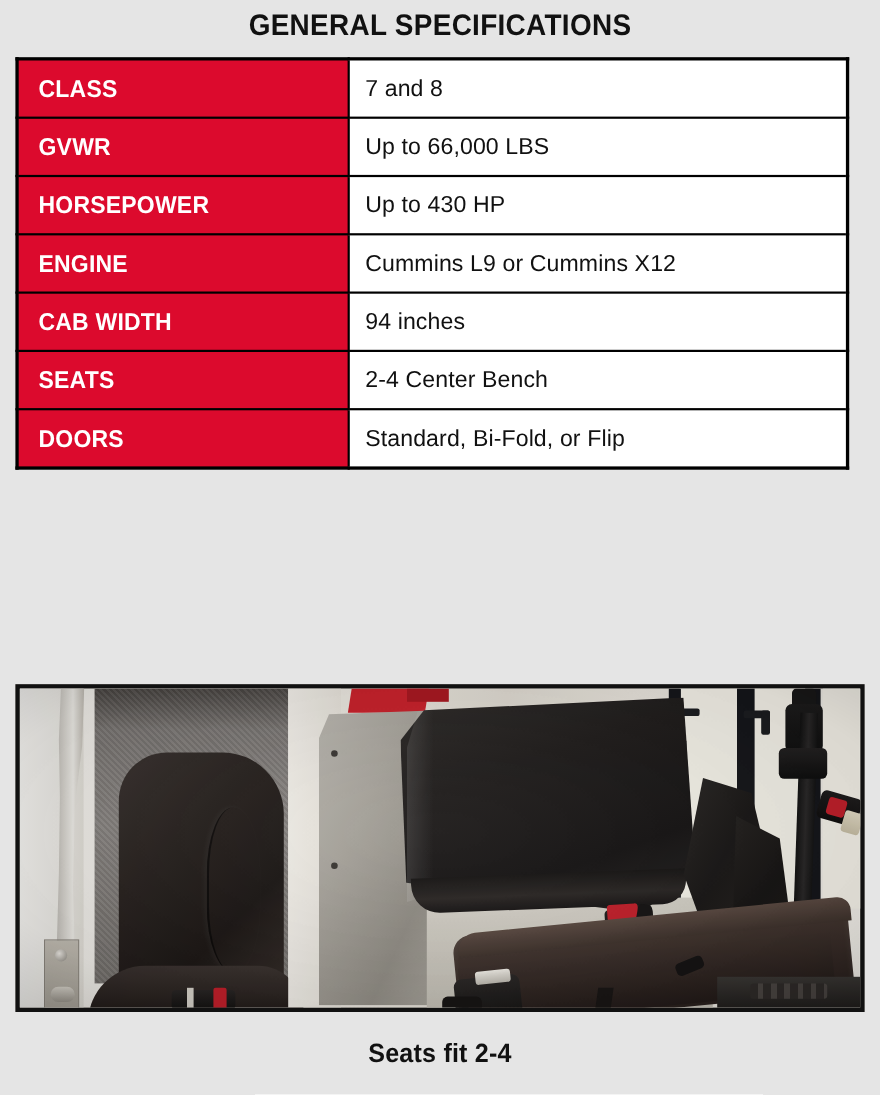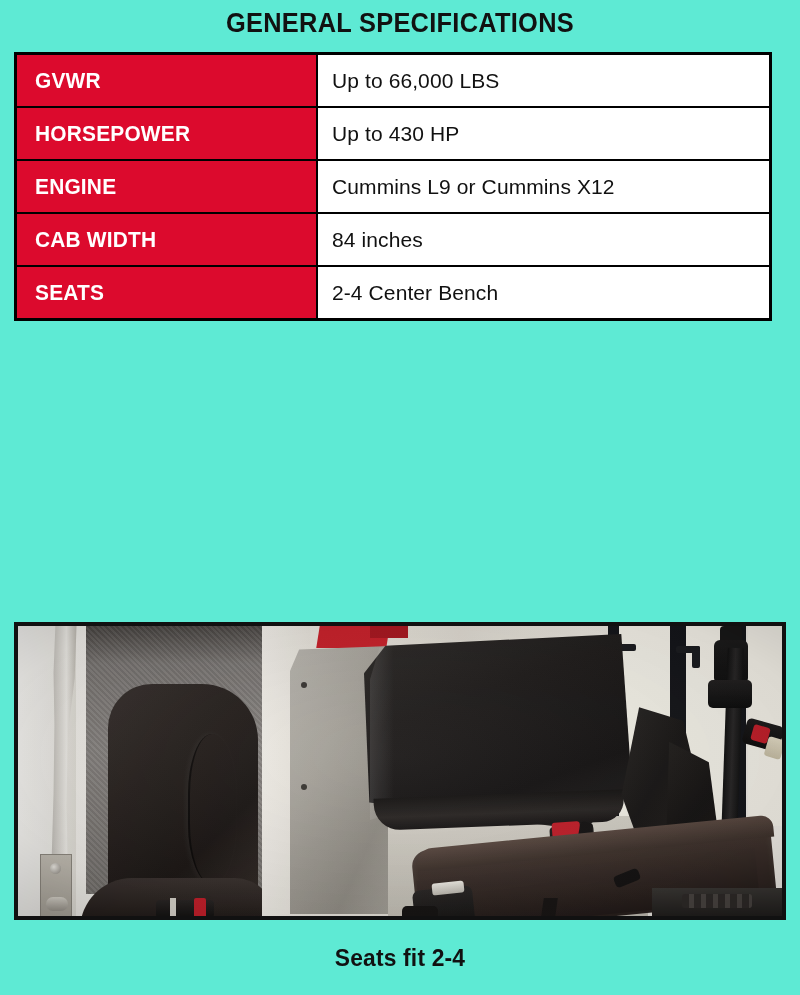--- a/index.html
+++ b/index.html
@@ -14,21 +14,21 @@
     font-family: "Liberation Sans", sans-serif;
     overflow: hidden;
     position: relative;
   }
 
   .sheet {
     position: absolute;
     left: 0; top: 0;
     width: 800px;
     height: 995px;
-    background: #5eead4;
+    background: #e5e5e5;
   }
 
   
   .page-title {
     position: absolute;
     left: 0;
     top: 8px;
     width: 800px;
     text-align: center;
     font-size: 27px;
@@ -532,20 +532,28 @@
 </head>
 <body>
 
 <div class="sheet">
 
   <div class="page-title">GENERAL SPECIFICATIONS</div>
 
   <table class="spec-table">
     <tbody>
 
+      <tr>
+        <td class="label-cell">
+          <span class="label-text">CLASS</span>
+        </td>
+        <td class="value-cell">
+          <span class="value-text">7 and 8</span>
+        </td>
+      </tr>
 
       <tr>
         <td class="label-cell">
           <span class="label-text">GVWR</span>
         </td>
         <td class="value-cell">
           <span class="value-text">Up to 66,000 LBS</span>
         </td>
       </tr>
 
@@ -567,34 +575,42 @@
           <span class="value-text">Cummins L9 or Cummins X12</span>
         </td>
       </tr>
 
 
       <tr>
         <td class="label-cell">
           <span class="label-text">CAB WIDTH</span>
         </td>
         <td class="value-cell">
-          <span class="value-text">84 inches</span>
+          <span class="value-text">94 inches</span>
         </td>
       </tr>
 
 
       <tr>
         <td class="label-cell">
           <span class="label-text">SEATS</span>
         </td>
         <td class="value-cell">
           <span class="value-text">2-4 Center Bench</span>
         </td>
       </tr>
 
+      <tr>
+        <td class="label-cell">
+          <span class="label-text">DOORS</span>
+        </td>
+        <td class="value-cell">
+          <span class="value-text">Standard, Bi-Fold, or Flip</span>
+        </td>
+      </tr>
 
     </tbody>
   </table>
 
   <div class="photo-frame">
     <div class="photo-stage">
 
       <div class="bg-wall"></div>
 
       <div class="pane pane-a"></div>

